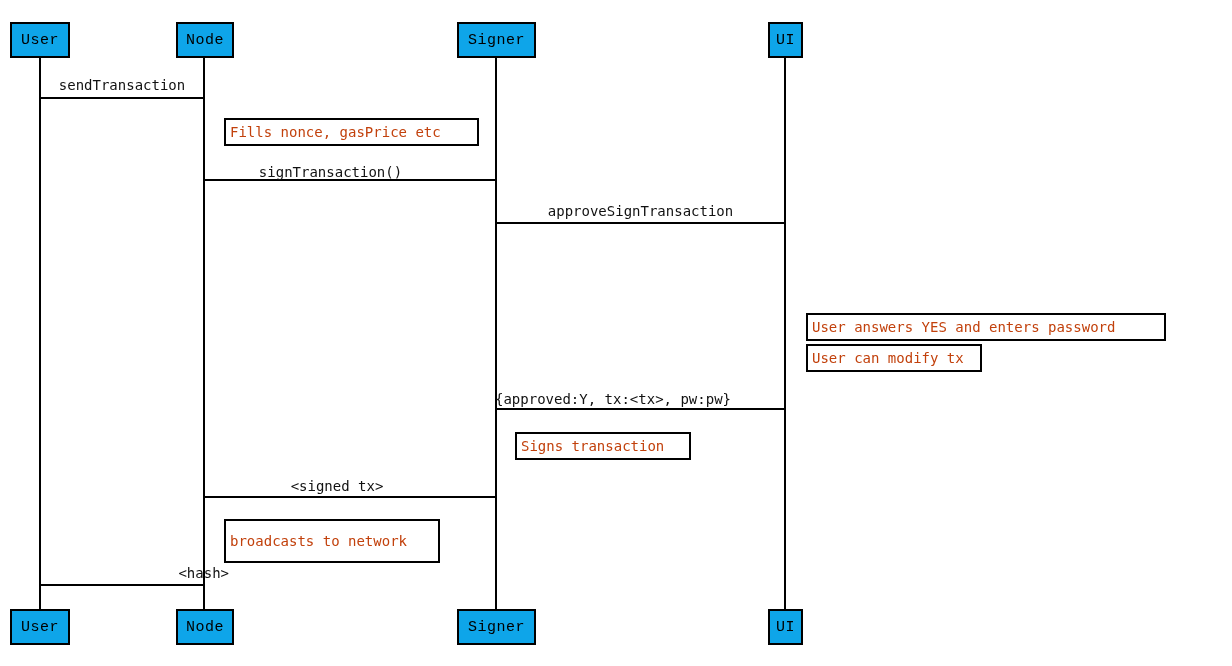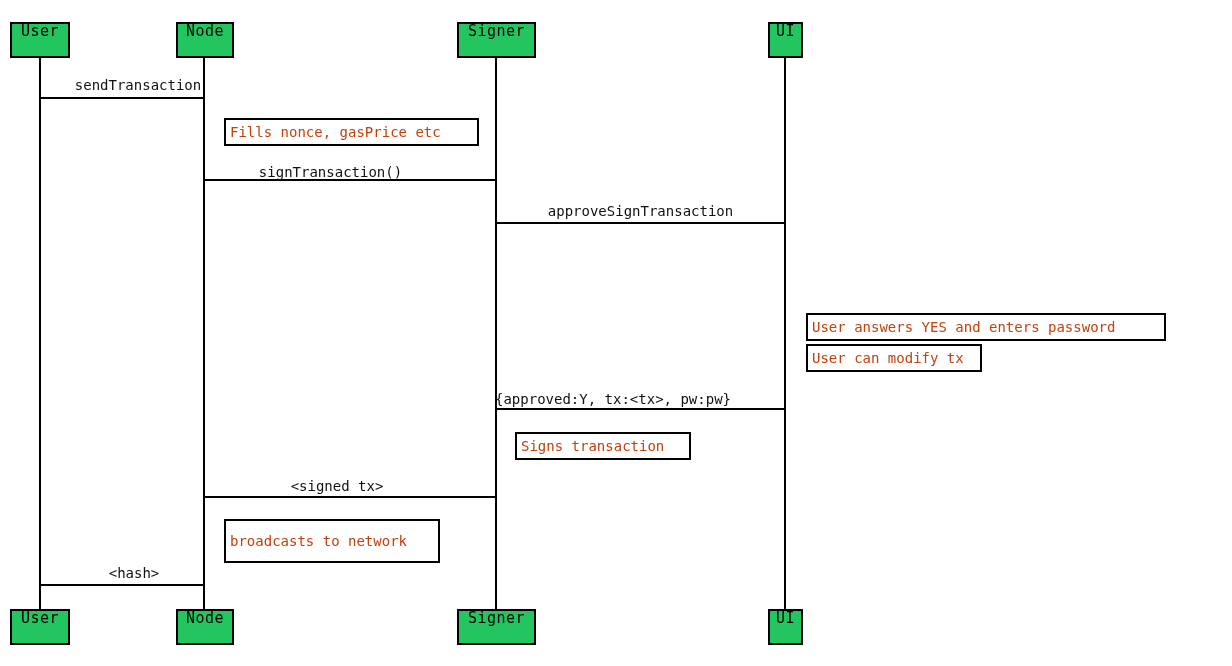--- a/index.html
+++ b/index.html
@@ -17,29 +17,30 @@
     height: 666px;
     background: #ffffff;
     overflow: hidden;
   }
 
   
   .participant {
     position: absolute;
     box-sizing: border-box;
     border: 2px solid #000000;
-    background: #22c55e;
+    background: #0ea5e9;
     display: flex;
-    align-items: flex-start;
+    align-items: center;
     justify-content: center;
     font-size: 15px;
     line-height: 1;
     color: #000000;
     letter-spacing: 0.5px;
     z-index: 4;
+    font-family: Liberation Mono, monospace;
   }
 
   
   .lifeline {
     position: absolute;
     width: 2px;
     background: #000000;
     z-index: 1;
   }
 
@@ -107,36 +108,36 @@
     <span>Node</span>
   </div>
   <div class="participant" style="left:457px; top:609px; width:79px; height:36px;">
     <span>Signer</span>
   </div>
   <div class="participant" style="left:768px; top:609px; width:35px; height:36px;">
     <span>UI</span>
   </div>
 
   <div class="msg-line" style="left:39px; top:97px; width:166px;"></div>
-  <div class="msg-label" style="left:39px; top:78px; width:166px;margin-left:16px;">sendTransaction</div>
+  <div class="msg-label" style="left:39px; top:78px; width:166px;">sendTransaction</div>
 
   <div class="msg-line" style="left:203px; top:179px; width:294px;"></div>
   <div class="msg-label" style="left:203px; top:165px; width:255px;">signTransaction()</div>
 
   <div class="msg-line" style="left:495px; top:222px; width:291px;"></div>
   <div class="msg-label" style="left:495px; top:204px; width:291px;">approveSignTransaction</div>
 
   <div class="msg-line" style="left:495px; top:408px; width:291px;"></div>
   <div class="msg-label" style="left:495px; top:392px; width:296px; text-align:left;">{approved:Y, tx:&lt;tx&gt;, pw:pw}</div>
 
   <div class="msg-line" style="left:203px; top:496px; width:294px;"></div>
   <div class="msg-label" style="left:190px; top:479px; width:294px;">&lt;signed tx&gt;</div>
 
   <div class="msg-line" style="left:39px; top:584px; width:166px;"></div>
-  <div class="msg-label" style="left:39px; top:566px; width:190px;">&lt;hash&gt;</div>
+  <div class="msg-label" style="left:39px; top:566px; width:190px;text-align:right;">&lt;hash&gt;</div>
 
   <div class="note" style="left:224px; top:118px; width:255px; height:28px;">
     <span>Fills nonce, gasPrice etc</span>
   </div>
   <div class="note" style="left:806px; top:313px; width:360px; height:28px;">
     <span>User answers YES and enters password</span>
   </div>
   <div class="note" style="left:806px; top:344px; width:176px; height:28px;">
     <span>User can modify tx</span>
   </div>

